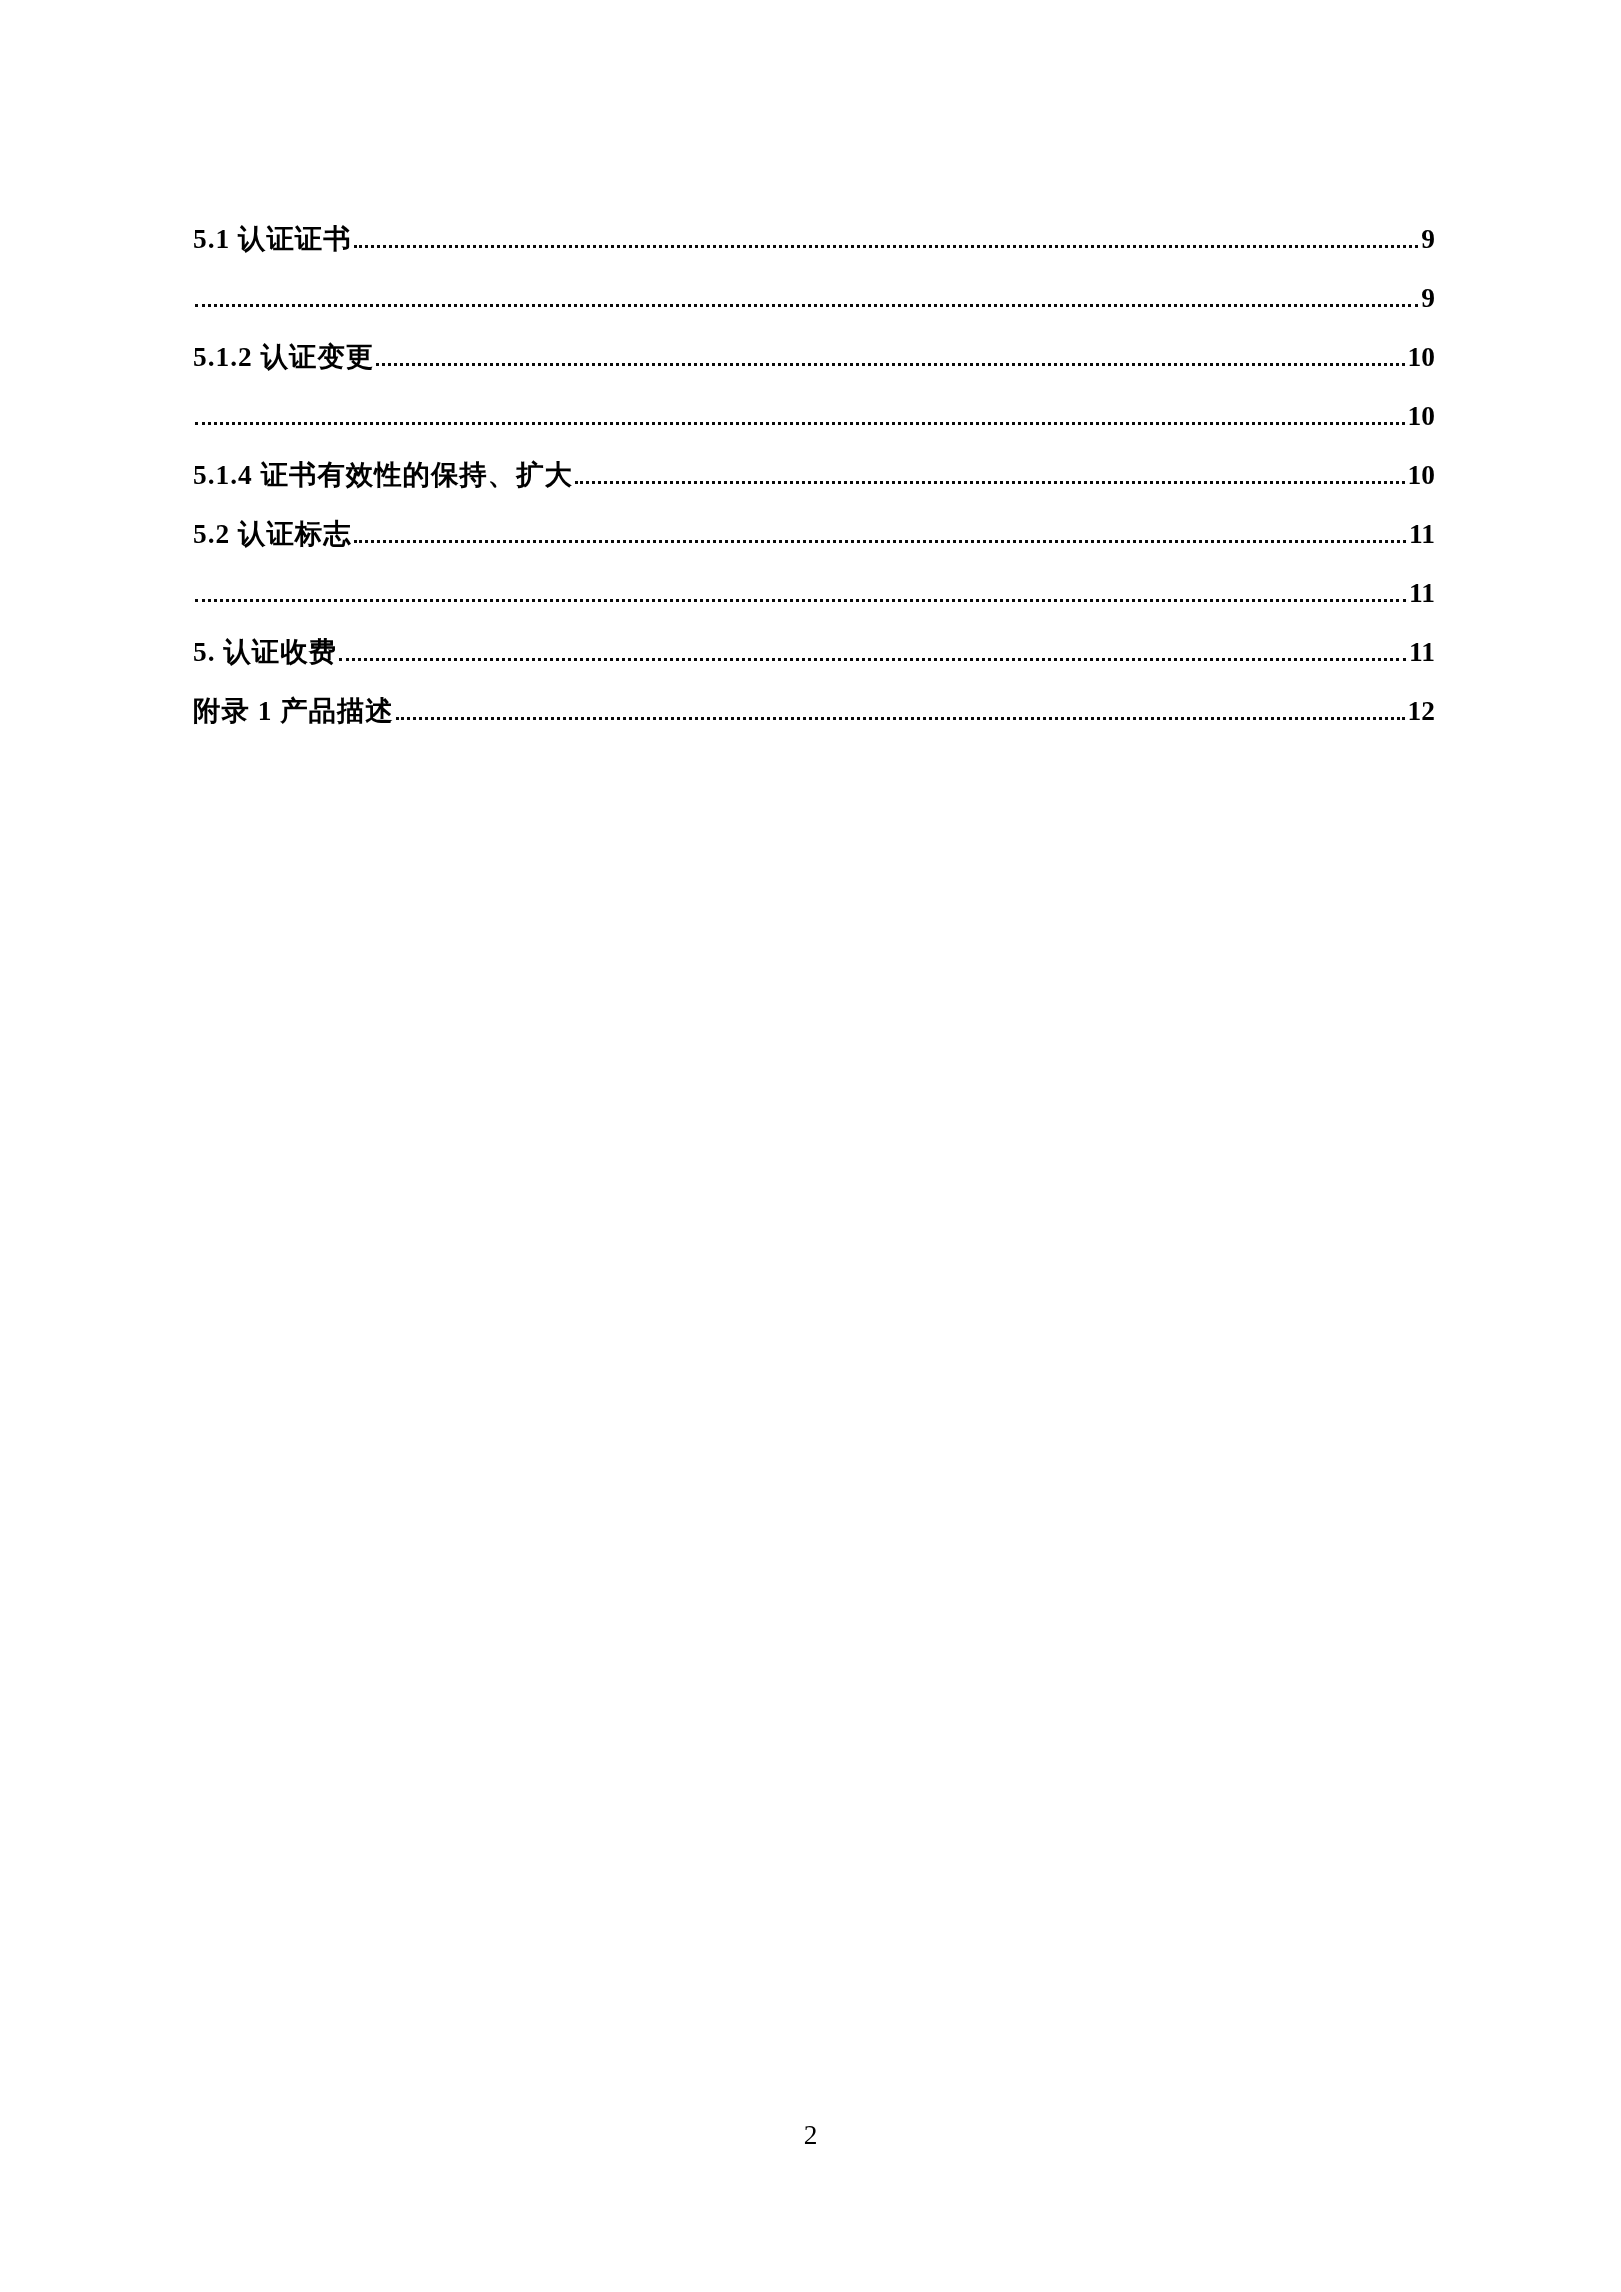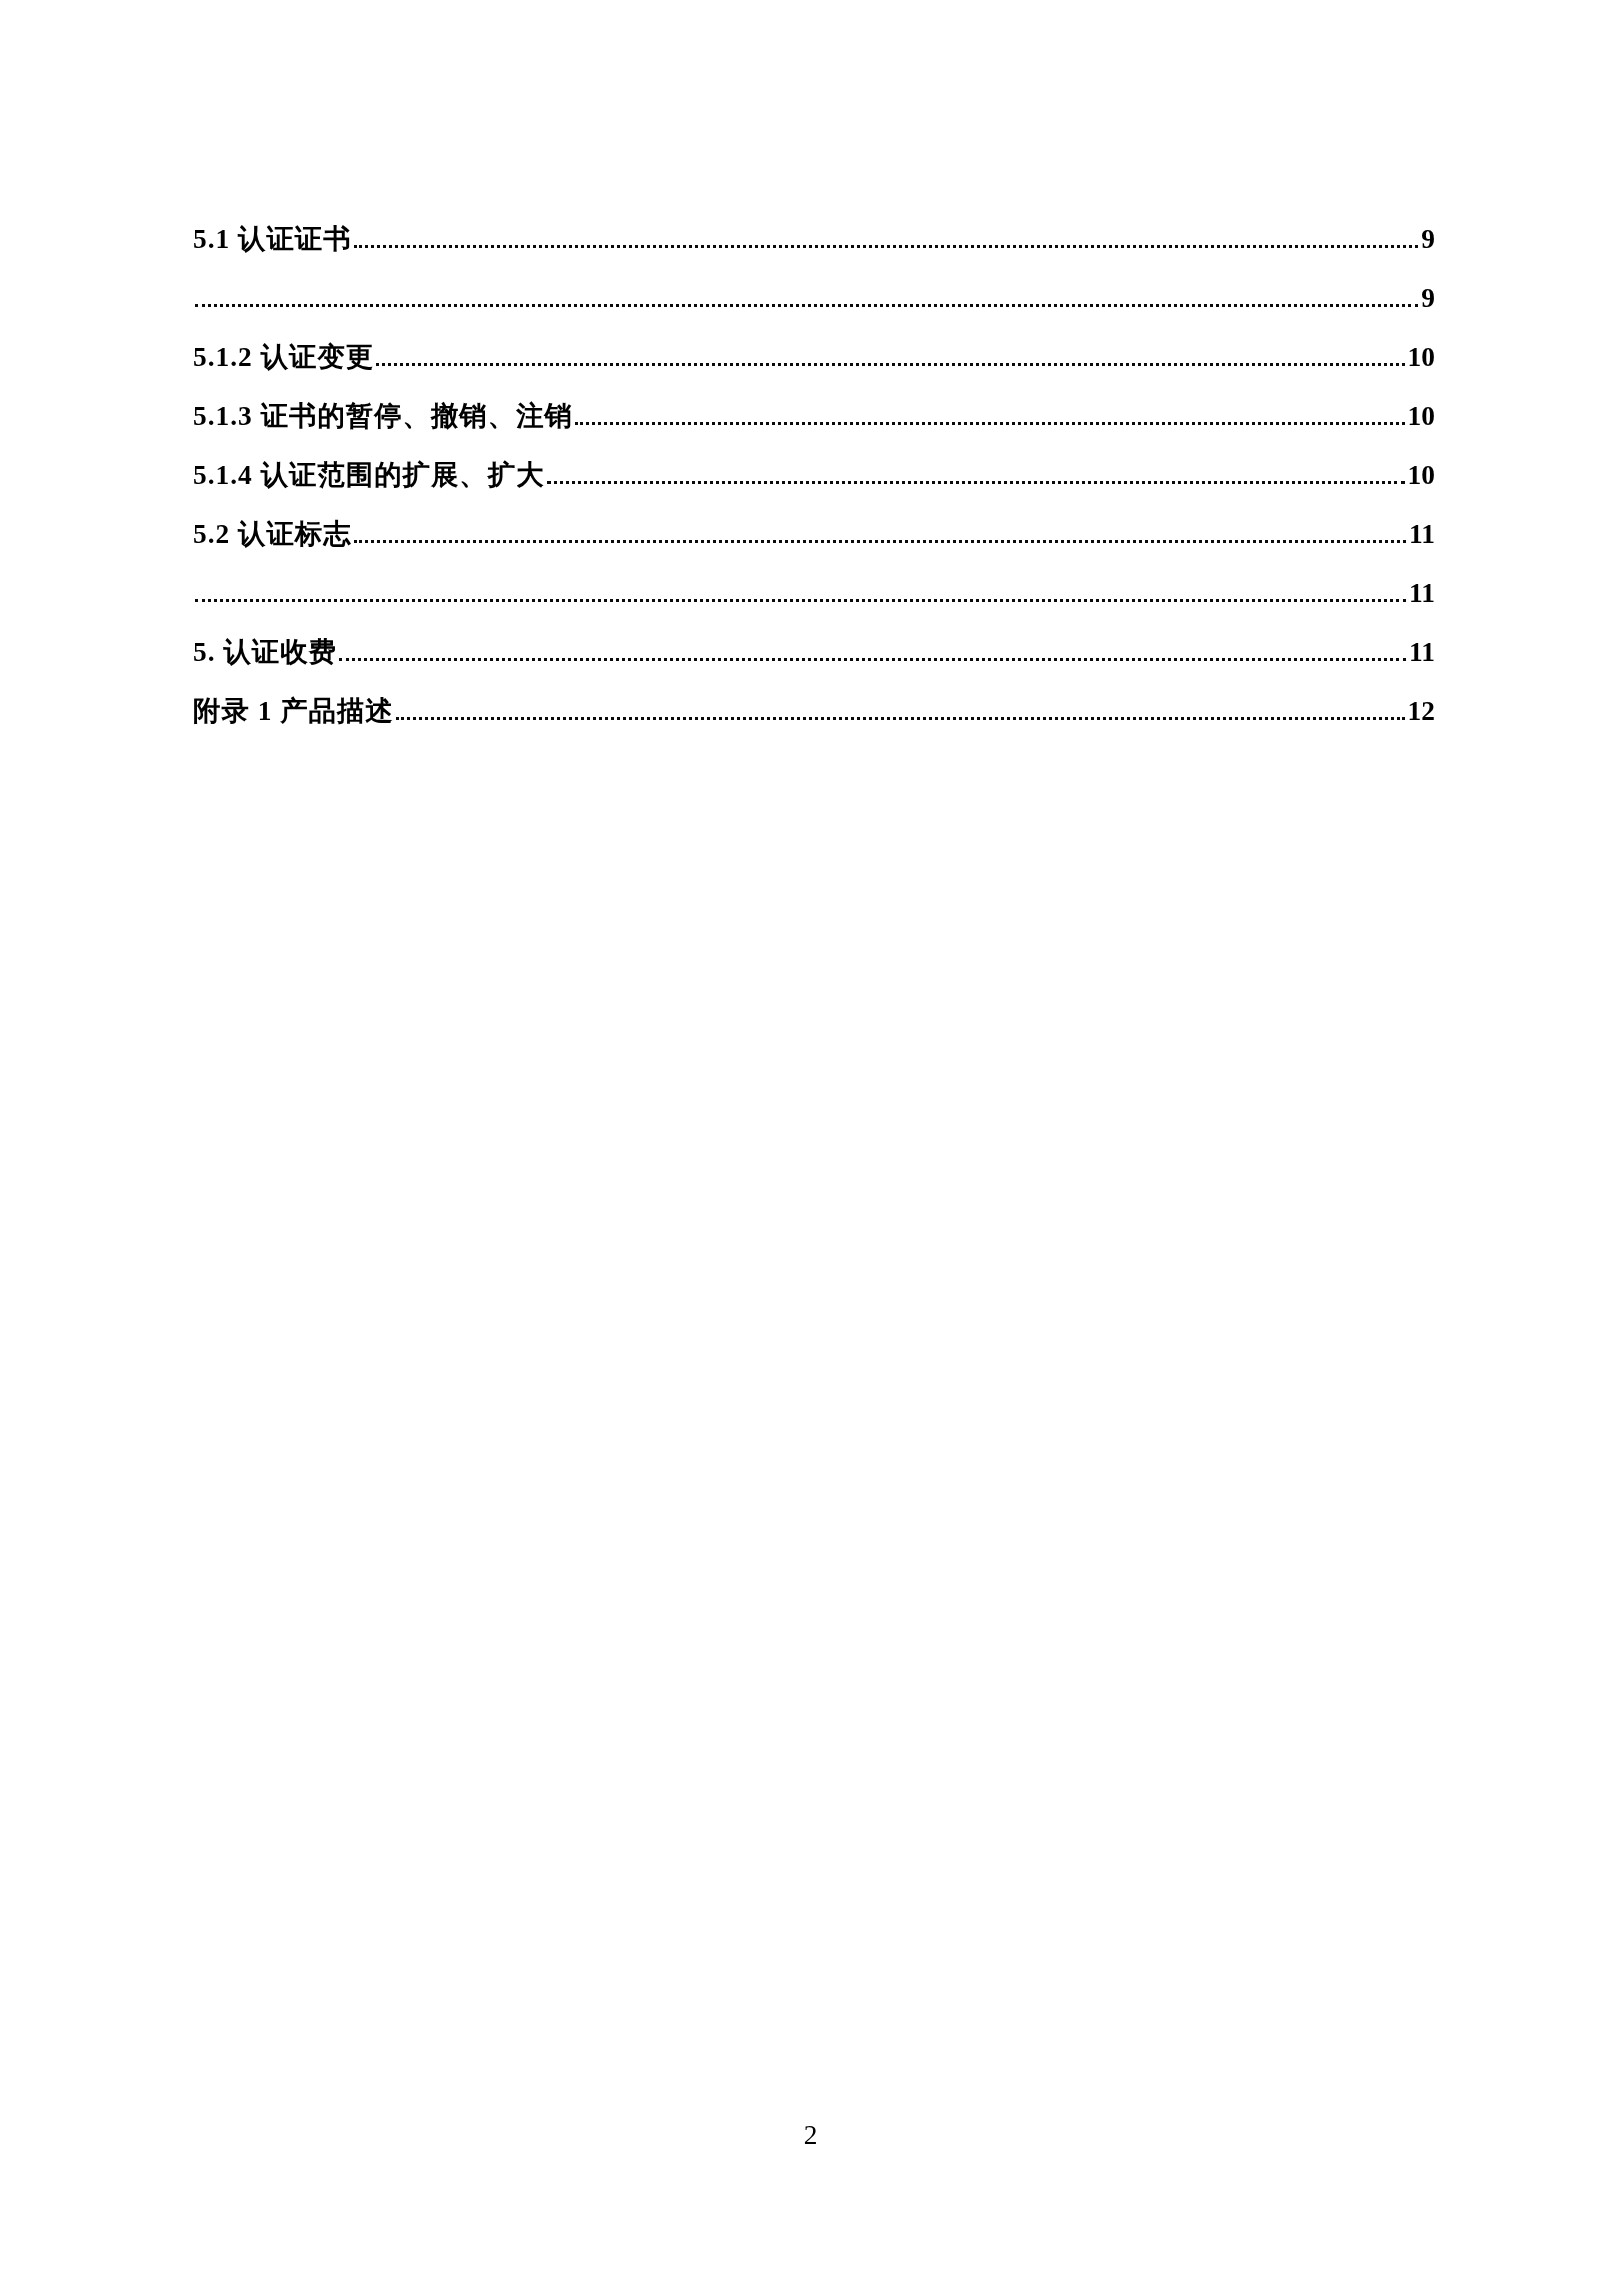--- a/index.html
+++ b/index.html
@@ -80,27 +80,26 @@
         <span class="toc-page">9</span>
       </div>
 
       <div class="toc-row">
         <span class="toc-label">5.1.2 认证变更</span>
         <span class="toc-leader"></span>
         <span class="toc-page">10</span>
       </div>
 
       <div class="toc-row">
-        <span class="toc-label">5.1.3 证书的暂停、撤销、注销</span>
         <span class="toc-leader"></span>
         <span class="toc-page">10</span>
       </div>
 
       <div class="toc-row">
-        <span class="toc-label">5.1.4 认证范围的扩展、扩大</span>
+        <span class="toc-label">5.1.4 证书有效性的保持、扩大</span>
         <span class="toc-leader"></span>
         <span class="toc-page">10</span>
       </div>
 
       <div class="toc-row">
         <span class="toc-label">5.2 认证标志</span>
         <span class="toc-leader"></span>
         <span class="toc-page">11</span>
       </div>
 

